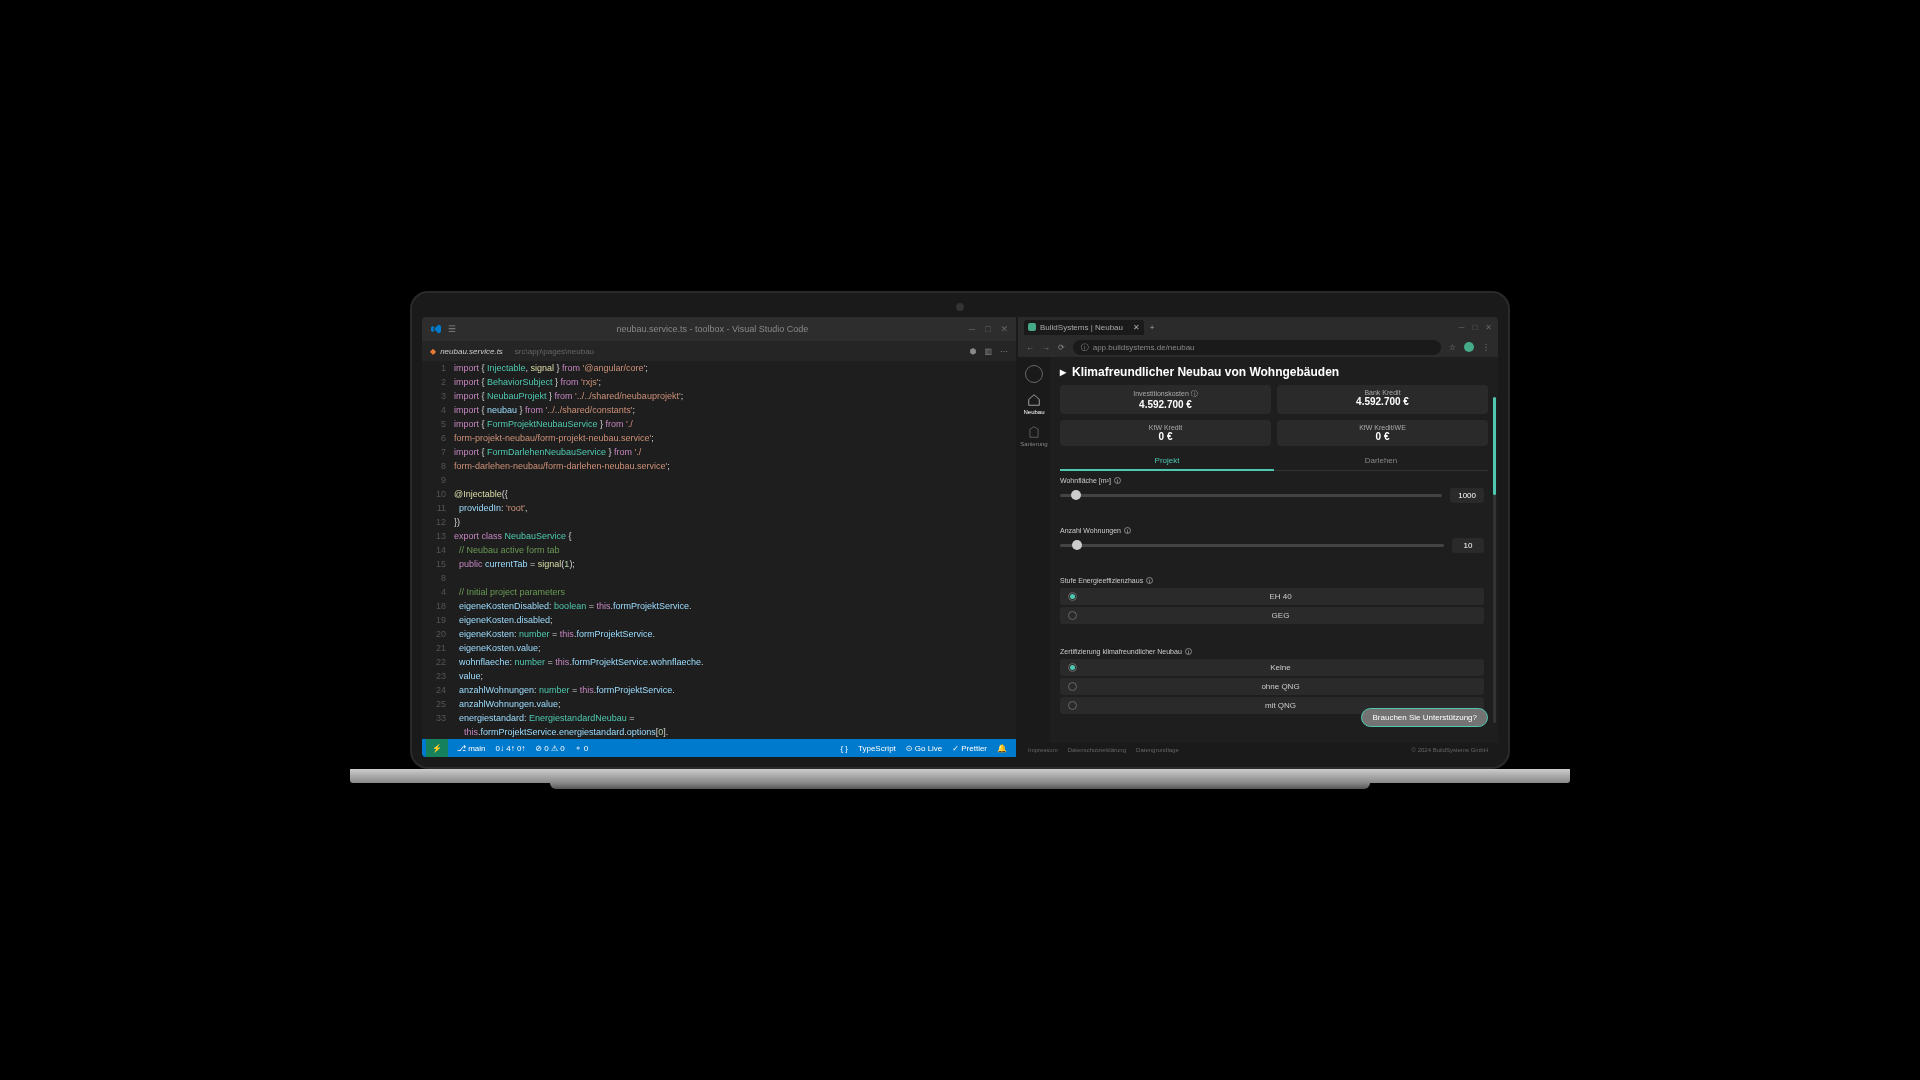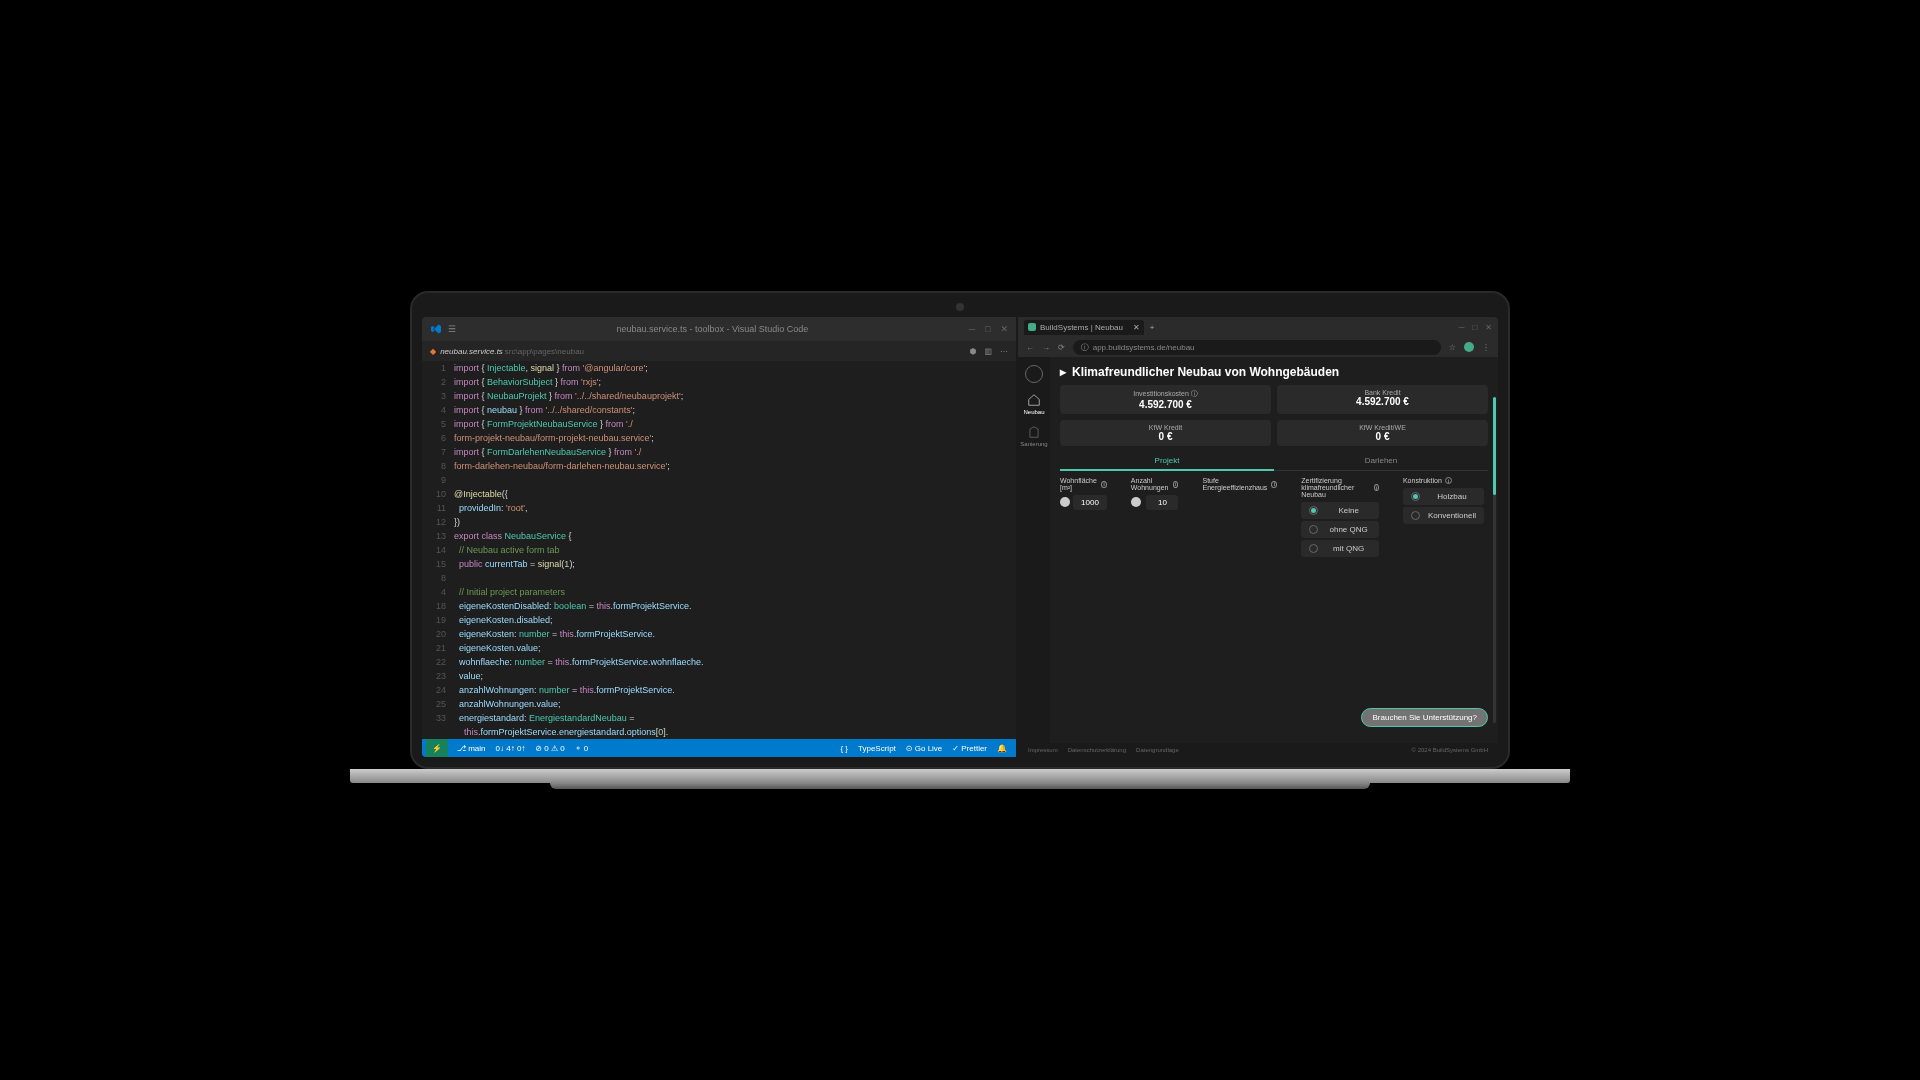--- a/index.html
+++ b/index.html
@@ -9,21 +9,21 @@
 .camera{width:8px;height:8px;background:#333;border-radius:50%;margin:0 auto 6px}
 .display{display:flex;height:440px;gap:2px}
 .vscode{flex:1;background:#1e1e1e;display:flex;flex-direction:column;border-radius:4px 0 0 4px;overflow:hidden}
 .browser{width:480px;background:#1a1a1a;display:flex;flex-direction:column;border-radius:0 4px 4px 0;overflow:hidden}
 .titlebar{height:24px;background:#2d2d2d;display:flex;align-items:center;padding:0 8px;font-size:9px;color:#888}
 .titlebar .icon{width:12px;height:12px;margin-right:6px}
 .titlebar .title{flex:1;text-align:center}
 .titlebar .wc{display:flex;gap:10px;color:#666}
 .tabbar{height:20px;background:#252526;display:flex;align-items:center;padding:0 8px;font-size:8px;color:#aaa}
 .tabbar .fname{color:#ccc;font-style:italic}
-.tabbar .path{color:#666;margin-left:2px}
+.tabbar .path{color:#666;margin-left:12px}
 .tabbar .right{margin-left:auto;display:flex;gap:8px;color:#888}
 .editor{flex:1;display:flex;background:#1e1e1e;overflow:hidden;font-family:Consolas,monospace;font-size:9px;line-height:14px}
 .gutter{width:32px;text-align:right;padding-right:8px;color:#555;user-select:none}
 .code{flex:1;padding-right:8px;white-space:pre;color:#d4d4d4}
 .kw{color:#c586c0}
 .str{color:#ce9178}
 .type{color:#4ec9b0}
 .fn{color:#dcdcaa}
 .cm{color:#6a9955}
 .prop{color:#9cdcfe}
@@ -46,21 +46,21 @@
 .navitem.active svg{stroke:#fff}
 .main{flex:1;display:flex;flex-direction:column;padding:8px 10px;gap:6px;position:relative}
 .pagetitle{font-size:12px;font-weight:600;color:#fff;display:flex;align-items:center;gap:6px}
 .kpis{display:grid;grid-template-columns:1fr 1fr;gap:6px}
 .kpi{background:#2a2a2a;border-radius:4px;padding:4px 8px;text-align:center}
 .kpi .lbl{font-size:7px;color:#aaa}
 .kpi .val{font-size:10px;font-weight:700;color:#fff}
 .tabs{display:flex;}
 .tab{flex:1;text-align:center;font-size:8px;padding:4px;color:#888;border-bottom:1px solid #333}
 .tab.active{color:#4ec9b0;border-bottom:2px solid #4ec9b0}
-.form{flex:1;overflow:auto;display:flex;flex-direction:row;gap:24px;padding-right:4px}
+.form{flex:1;overflow:auto;display:flex;flex-direction:column;gap:24px;padding-right:4px}
 .field .flabel{font-size:7px;color:#ccc;margin-bottom:4px;display:flex;align-items:center;gap:3px}
 .info{width:7px;height:7px;border:1px solid #888;border-radius:50%;font-size:5px;display:inline-flex;align-items:center;justify-content:center}
 .slider-row{display:flex;align-items:center;gap:8px}
 .slider{flex:1;height:3px;background:#444;border-radius:2px;position:relative}
 .slider .thumb{width:10px;height:10px;background:#ccc;border-radius:50%;position:absolute;top:-4px;left:3%}
 .valbox{background:#2a2a2a;border-radius:3px;padding:3px 8px;font-size:8px;color:#fff;min-width:32px;text-align:center}
 .radios{display:flex;flex-direction:column;gap:2px}
 .radio{background:#2a2a2a;border-radius:3px;padding:4px 8px;display:flex;align-items:center;gap:8px;font-size:8px;color:#ccc}
 .radio .rb{width:9px;height:9px;border:1px solid #666;border-radius:50%;display:flex;align-items:center;justify-content:center}
 .radio.sel .rb::after{content:'';width:5px;height:5px;background:#4ec9b0;border-radius:50%}
@@ -242,20 +242,30 @@
                   <div class="flabel">Anzahl Wohnungen <span class="info">i</span></div>
                   <div class="slider-row">
                     <div class="slider">
                       <div class="thumb"></div>
                     </div>
                     <div class="valbox">10</div>
                   </div>
                 </div>
                 <div class="field">
                   <div class="flabel">Stufe Energieeffizienzhaus <span class="info">i</span></div>
+                  <div class="radios">
+                    <div class="radio sel">
+                      <div class="rb"></div>
+                      <span>EH 40</span>
+                    </div>
+                    <div class="radio ">
+                      <div class="rb"></div>
+                      <span>GEG</span>
+                    </div>
+                  </div>
                 </div>
                 <div class="field">
                   <div class="flabel">Zertifizierung klimafreundlicher Neubau <span class="info">i</span></div>
                   <div class="radios">
                     <div class="radio sel">
                       <div class="rb"></div>
                       <span>Keine</span>
                     </div>
                     <div class="radio ">
                       <div class="rb"></div>

